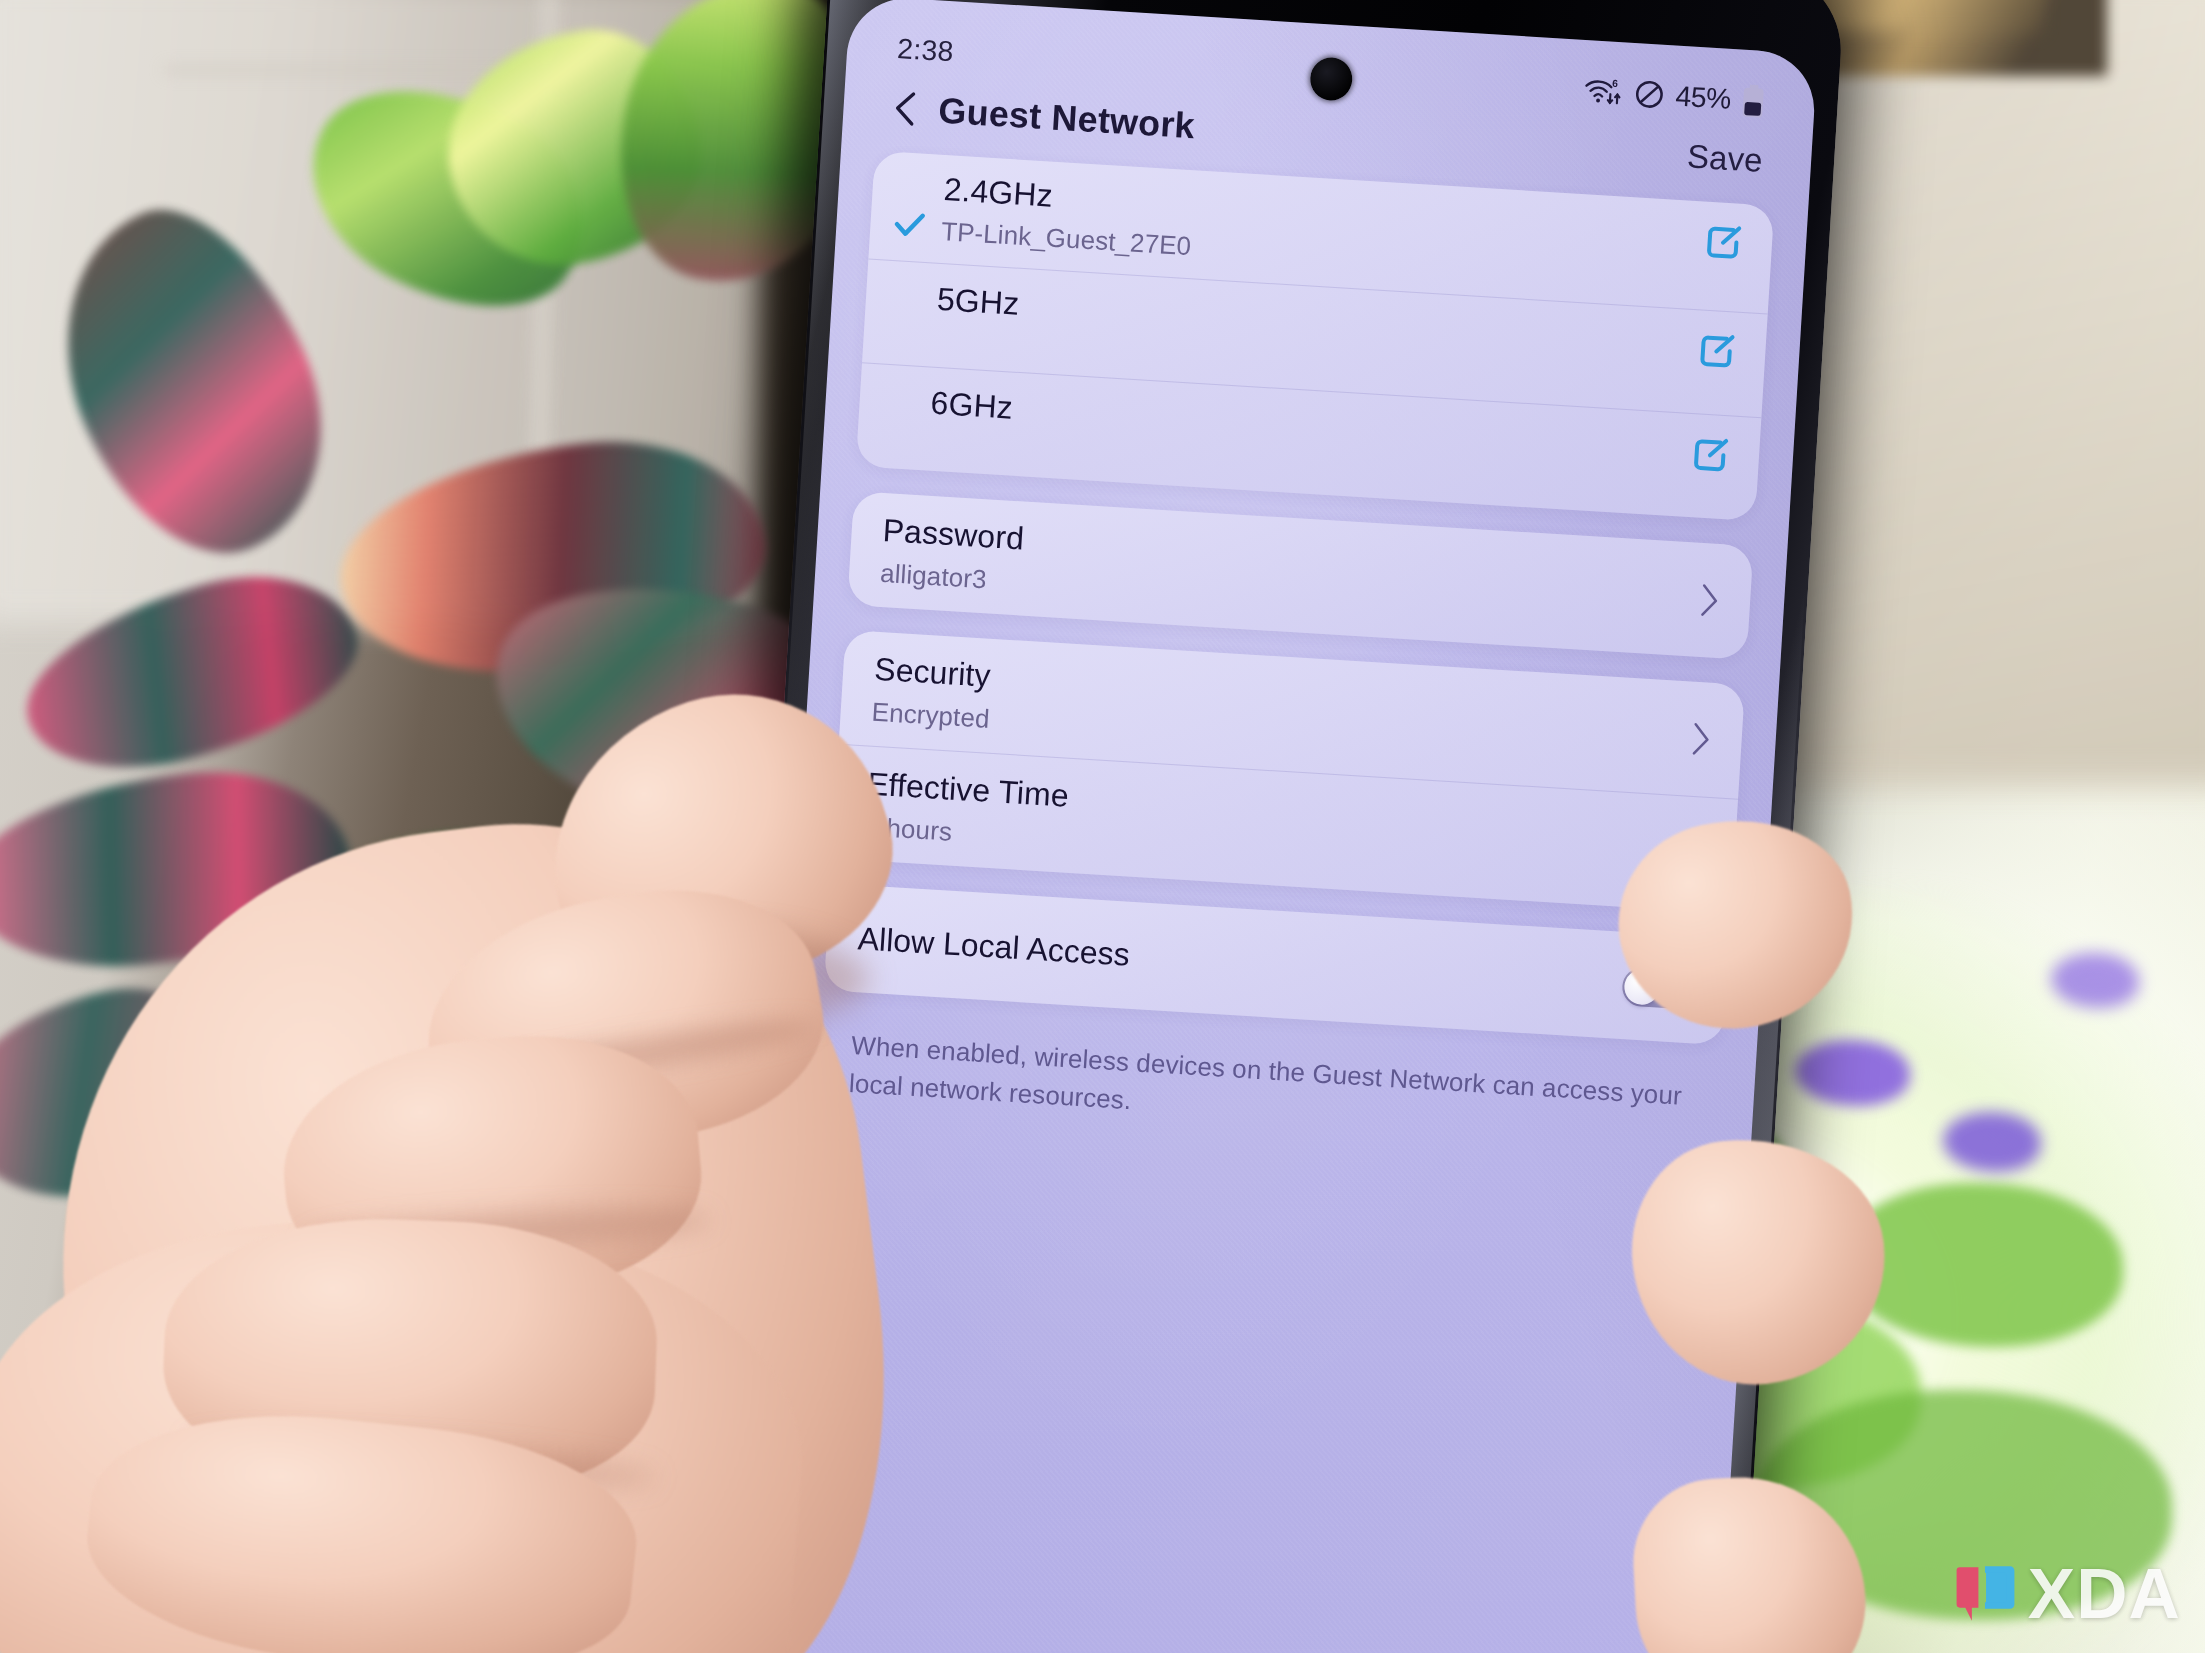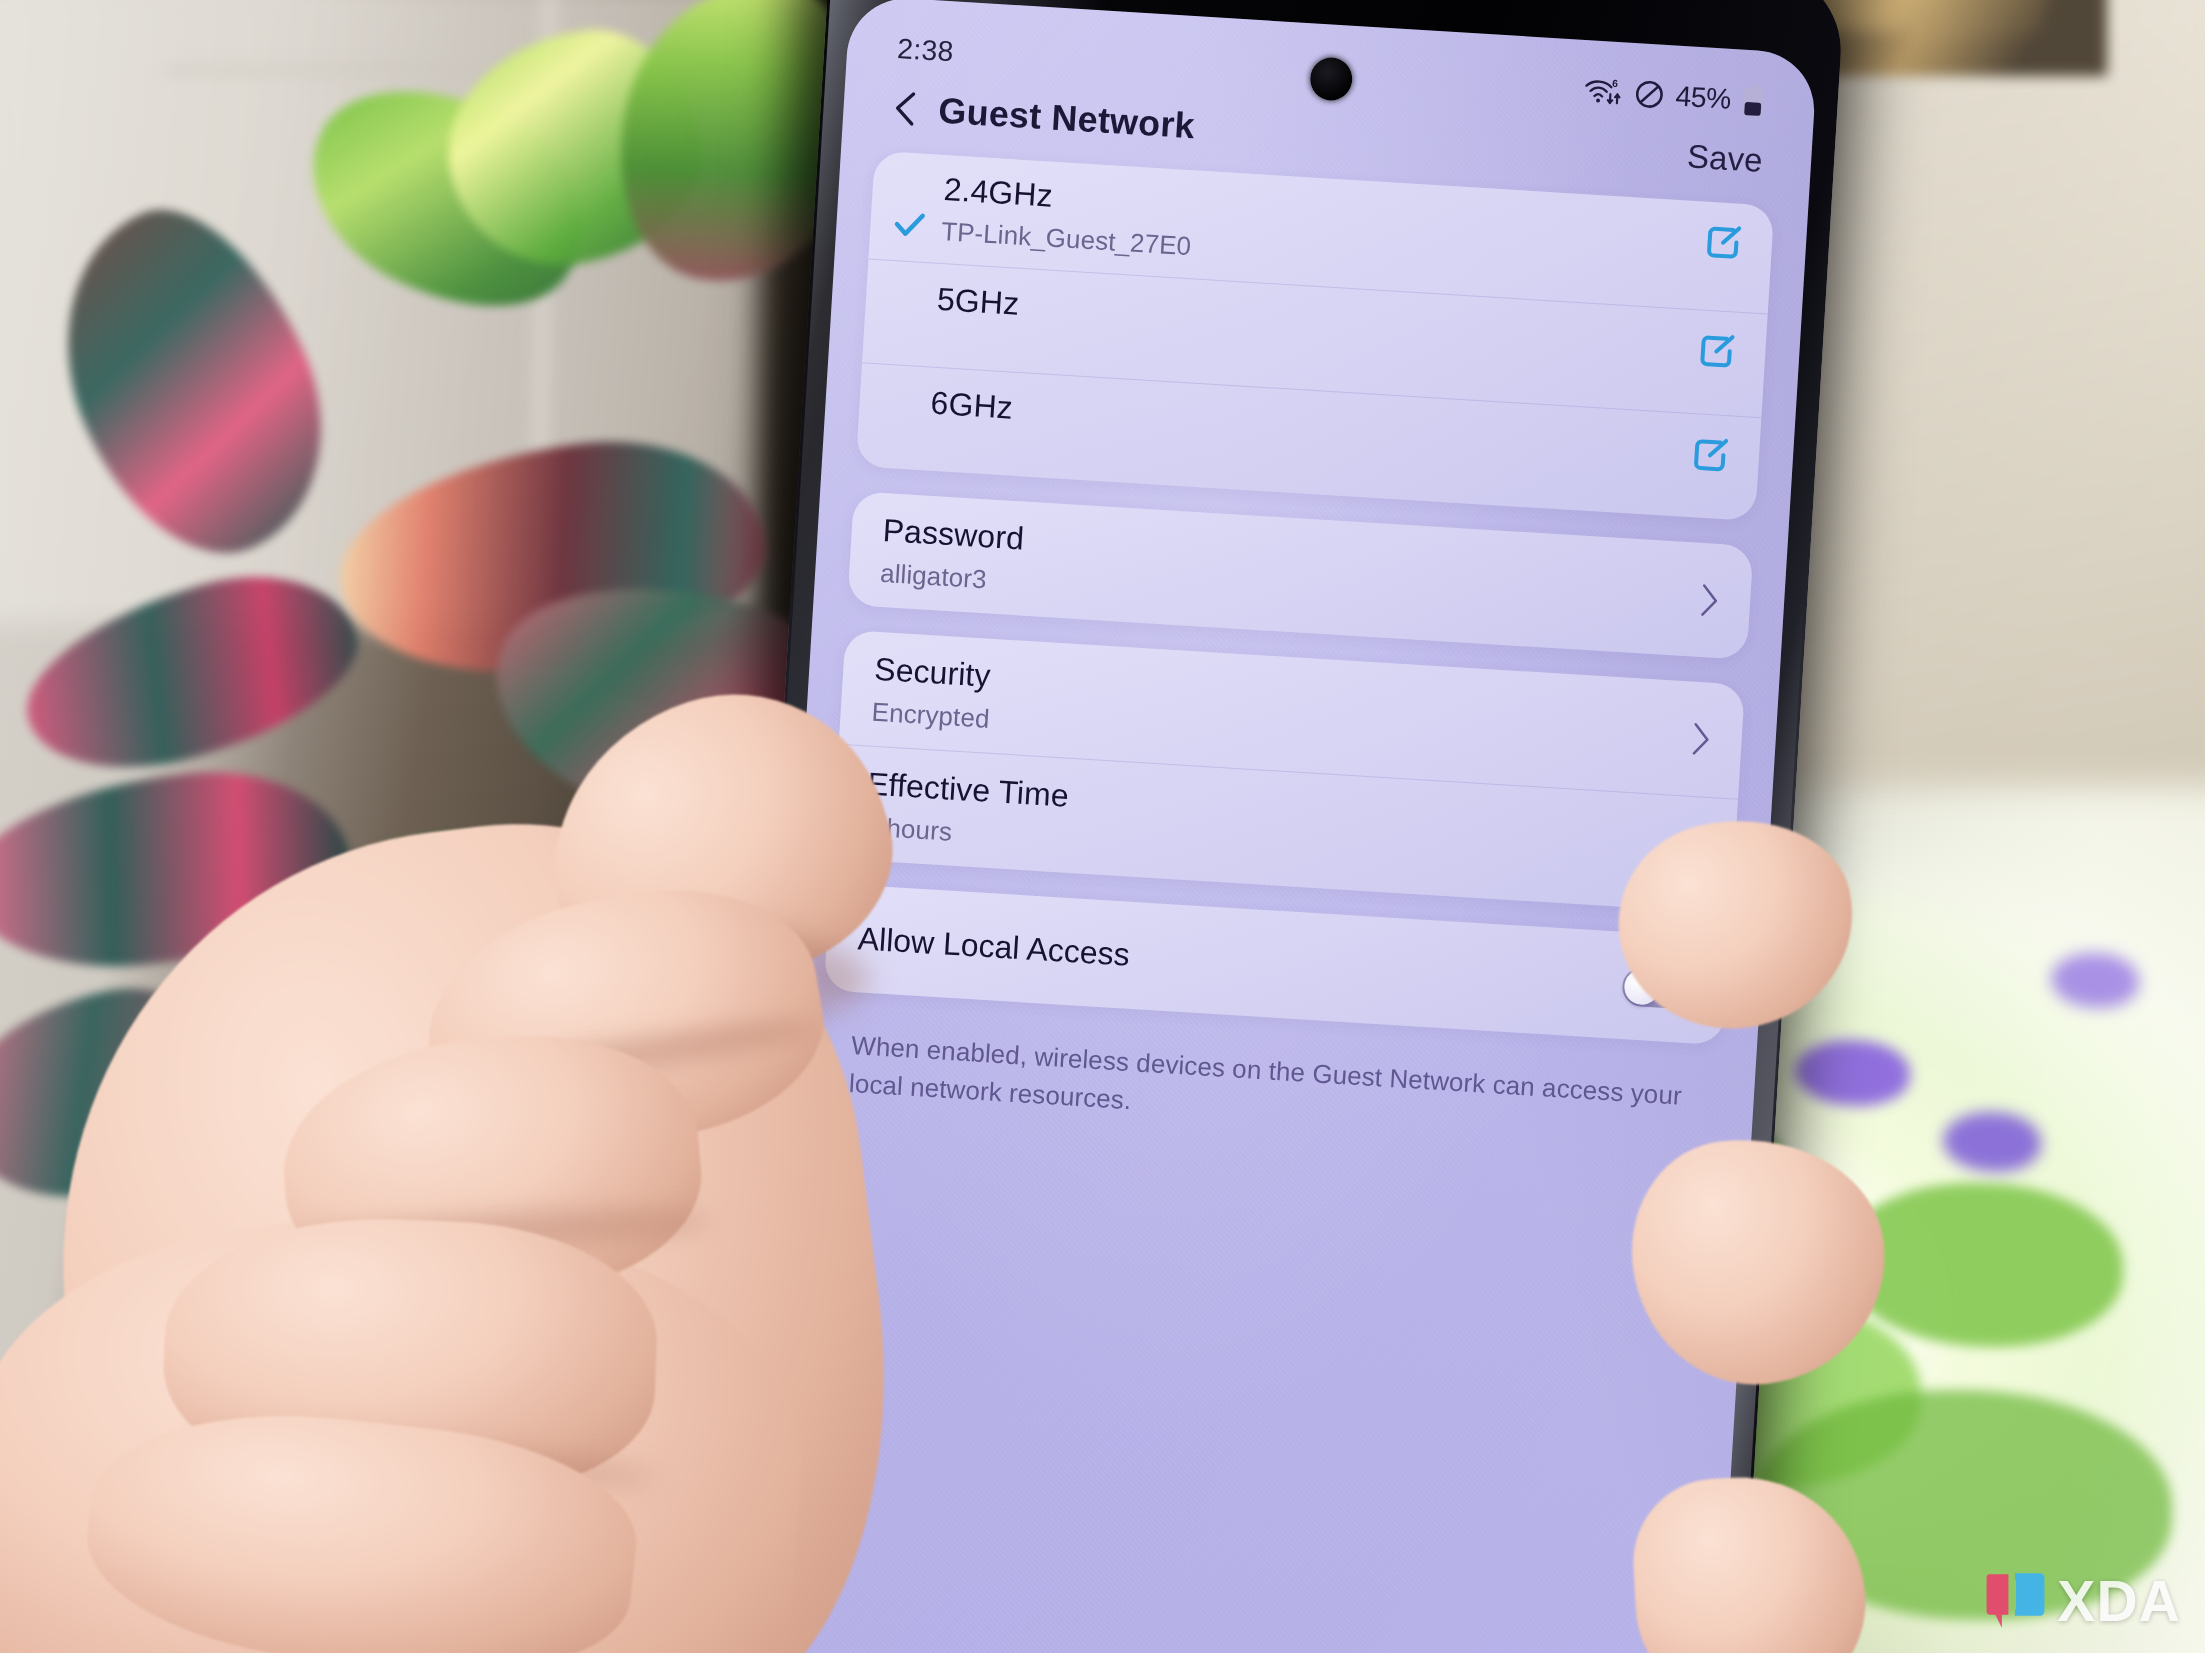--- a/index.html
+++ b/index.html
@@ -185,21 +185,21 @@
   .skin{
     background:radial-gradient(ellipse at 34% 26%, #fbe2d4 0%, #f4cfbd 40%, #e2b29c 72%, #c8917c 100%);
   }
 
   
   .xda{
     position:absolute; right:24px; bottom:18.6px; z-index:90;
     display:flex; align-items:center; gap:9.8px; opacity:.93;
   }
   .xda-text{
-    font-size:57px; font-weight:700; color:rgba(255,255,255,.93);
+    font-size:71px; font-weight:700; color:rgba(255,255,255,.93);
     letter-spacing:1.1px; text-shadow:0 1.1px 5.5px rgba(0,0,0,.25);
   }
 </style>
 </head>
 <body>
 
 <div id="scene">
 
   <div class="bg-base"></div>
   <div class="door"></div>

